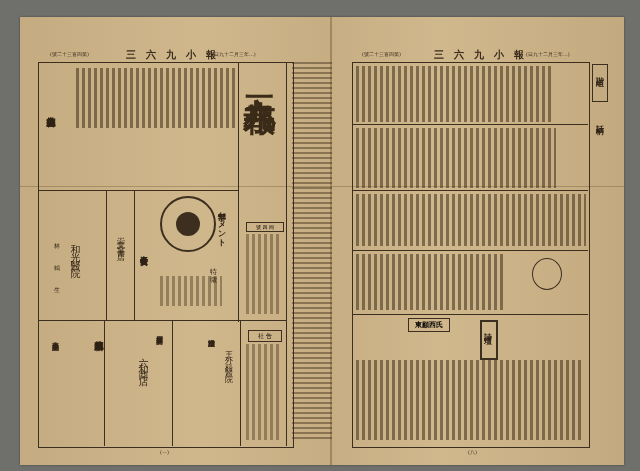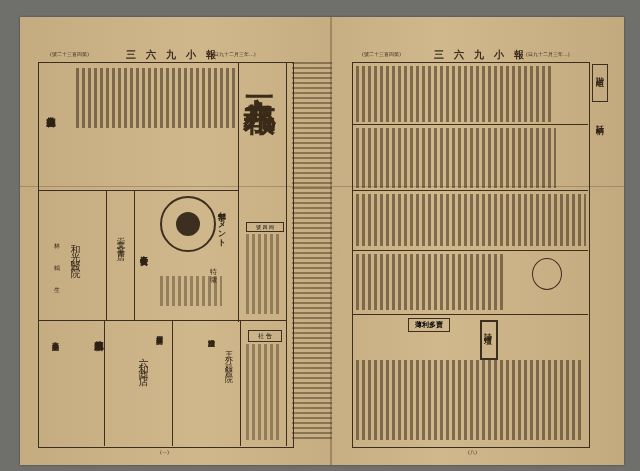--- a/index.html
+++ b/index.html
@@ -83,19 +83,19 @@
 <div class="vtext" style="left:594px;top:70px;font-size:8px;font-weight:bold;">諧 俎</div>
 <div class="hline" style="left:352px;top:124px;width:236px;"></div>
 <div class="col-lines" style="left:356px;top:128px;width:200px;height:60px;"></div>
 <div class="vtext" style="left:594px;top:118px;font-size:8px;font-weight:bold;">話 柄</div>
 <div class="hline" style="left:352px;top:190px;width:236px;"></div>
 <div class="col-lines" style="left:356px;top:194px;width:230px;height:52px;"></div>
 <div class="hline" style="left:352px;top:250px;width:236px;"></div>
 <div class="col-lines" style="left:356px;top:254px;width:150px;height:56px;"></div>
 <div class="seal" style="left:532px;top:258px;width:28px;height:30px;border-width:1px;"></div>
 <div class="hline" style="left:352px;top:314px;width:236px;"></div>
-<div class="boxed" style="left:408px;top:318px;width:40px;height:12px;font-size:7px;text-align:center;line-height:12px;font-weight:bold;">薄利多賣</div>
+<div class="boxed" style="left:408px;top:318px;width:40px;height:12px;font-size:7px;text-align:center;line-height:12px;font-weight:bold;">東顧西氏</div>
 <div class="boxed" style="left:480px;top:320px;width:14px;height:36px;border-width:2px;"></div>
 <div class="vtext" style="left:482px;top:326px;font-size:8px;font-weight:bold;">詩 壇</div>
 <div class="col-lines" style="left:356px;top:360px;width:228px;height:80px;"></div>
 
 <div class="tinyhdr" style="left:468px;top:449px;">(八)</div>
 <div class="tinyhdr" style="left:160px;top:449px;">(一)</div>
 
 </body></html>

